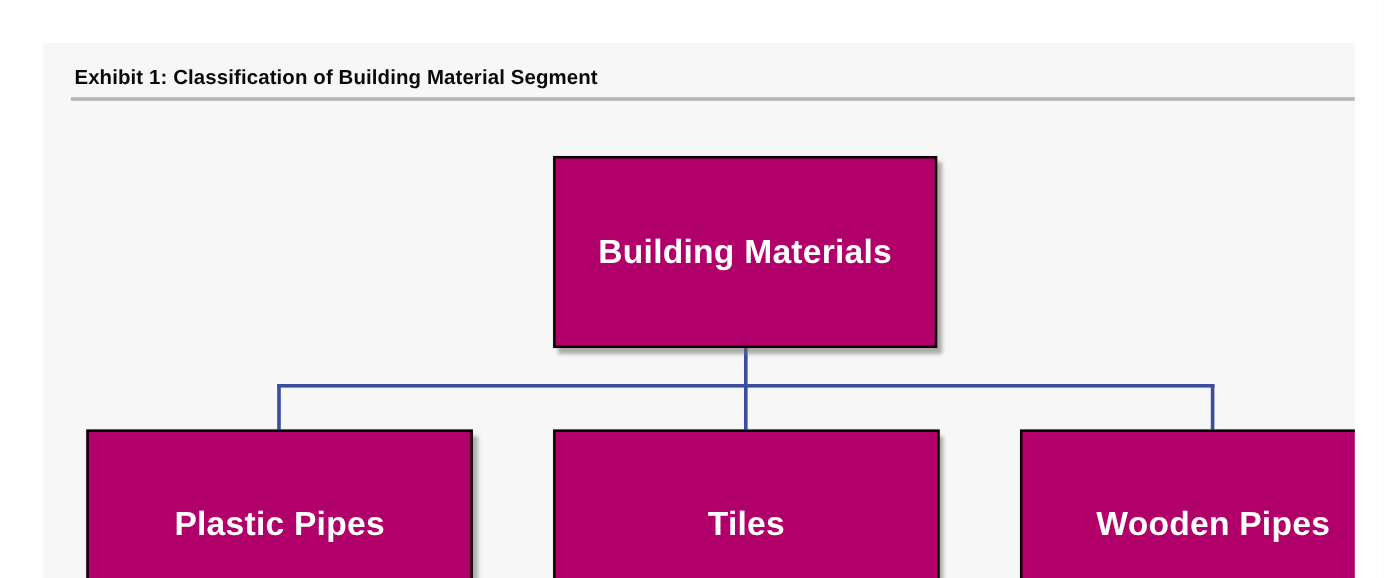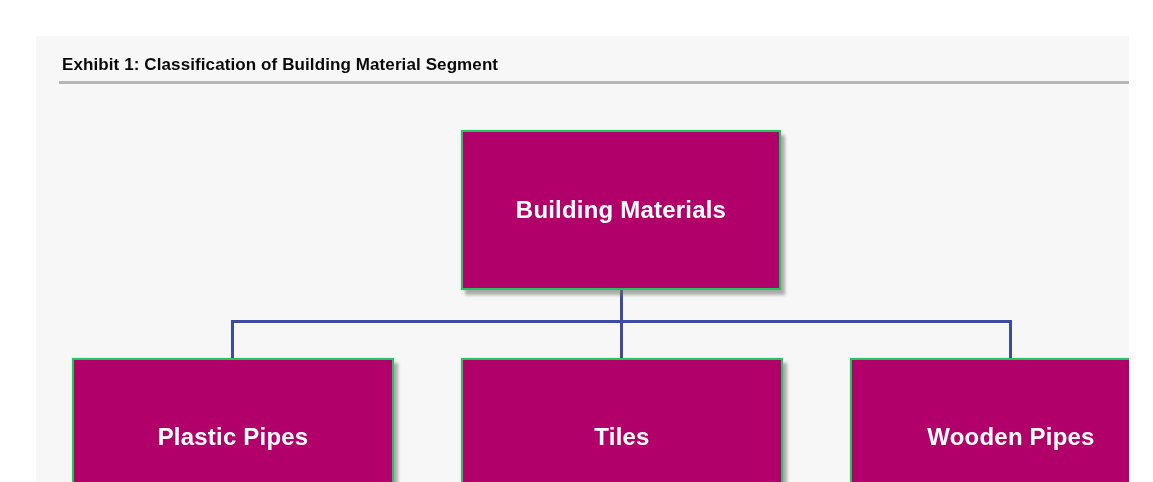--- a/index.html
+++ b/index.html
@@ -38,28 +38,28 @@
     left: 11px;
     top: 33px;
     width: 1111px;
     height: 3px;
     background: var(--rule-color);
   }
 
   .node {
     position: absolute;
     background: var(--node-fill);
-    border: 2px solid #22c55e;
+    border: 2px solid #000000;
     box-shadow: 4px 5px 3px rgba(110,110,110,0.55), 0 0 0 1px rgba(0,0,0,0.04);
     display: flex;
     align-items: center;
     justify-content: center;
     text-align: center;
     color: var(--node-text);
-    font-size: 24px;
+    font-size: 28px;
     font-weight: bold;
     letter-spacing: 0.2px;
   }
 
   .node-root   { left: 413px; top: 82px;  width: 320px; height: 160px; }
   .node-child1 { left: 24px;  top: 310px; width: 322px; height: 158px; }
   .node-child2 { left: 413px; top: 310px; width: 322px; height: 158px; }
   .node-child3 { left: 802px; top: 310px; width: 322px; height: 158px; }
 
   .connector {

